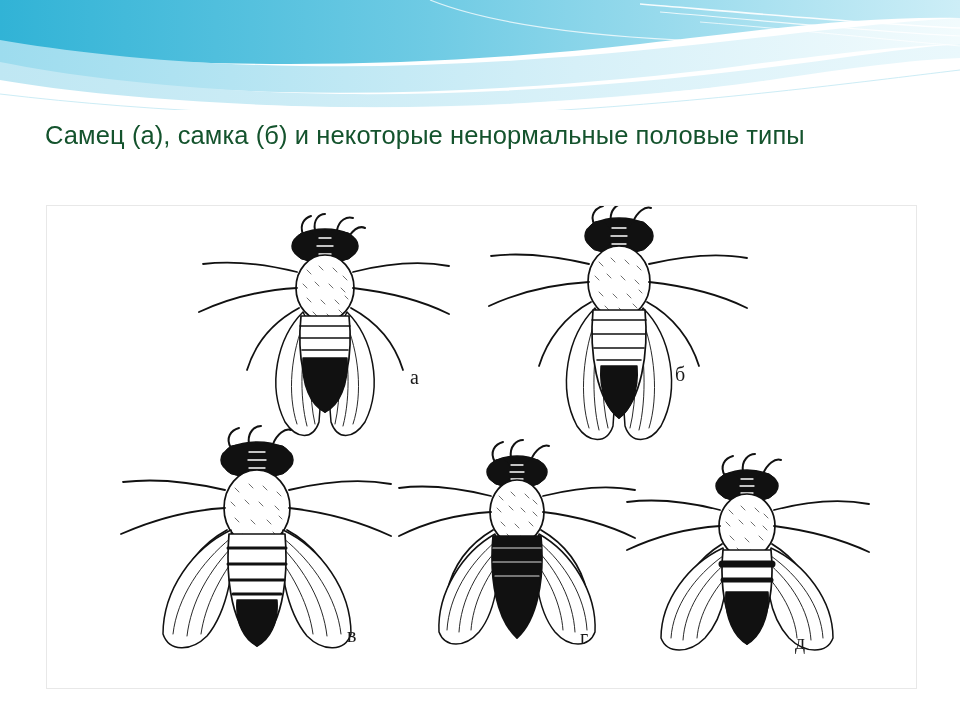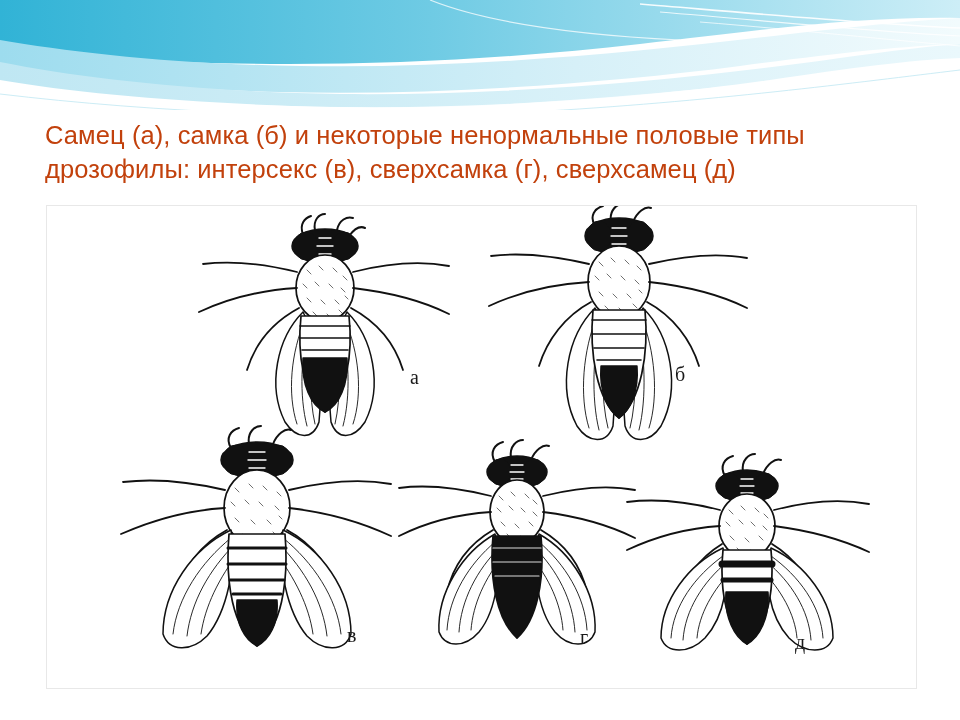--- a/index.html
+++ b/index.html
@@ -40,21 +40,21 @@
   .title-block {
     position: absolute;
     left: 45px;
     top: 118px;
     width: 880px;
   }
   .title-line {
     font-family: "Liberation Sans", sans-serif;
     font-size: 25.5px;
     line-height: 34px;
-    color: #c2410c;
+    color: #14532d;
     letter-spacing: 0.1px;
     white-space: nowrap;
   }
 
   
   .figure-frame {
     position: absolute;
     left: 46px;
     top: 205px;
     width: 869px;
@@ -119,21 +119,20 @@
       <path d="M660,12 C780,22 880,32 960,36" fill="none" stroke="#ffffff" stroke-width="1.2" opacity="0.8"></path>
       <path d="M700,22 C800,30 890,40 960,46" fill="none" stroke="#ffffff" stroke-width="1" opacity="0.7"></path>
       <path d="M0,84 C140,104 340,114 520,104 C700,94 850,72 960,60" fill="none" stroke="#ffffff" stroke-width="1.4" opacity="0.85"></path>
       <path d="M0,94 C150,112 350,122 530,112 C710,102 860,82 960,70" fill="none" stroke="#bfe7f3" stroke-width="1" opacity="0.8"></path>
       <path d="M430,0 C480,20 560,34 680,40" fill="none" stroke="#ffffff" stroke-width="1.2" opacity="0.75"></path>
     </svg>
   </div>
 
   <div class="title-block">
     <div class="title-line">Самец (а), самка (б) и некоторые ненормальные половые типы</div>
-    <div class="title-line">дрозофилы: интерсекс (в), сверхсамка (г), сверхсамец (д)</div>
   </div>
 
   <div class="figure-frame">
     <div class="figure-canvas">
       <svg width="869" height="482" viewBox="0 0 869 482" xmlns="http://www.w3.org/2000/svg" aria-hidden="true">
         <rect x="0" y="0" width="869" height="482" fill="#ffffff"></rect>
 
         <g stroke="#111111" fill="none" stroke-linecap="round" stroke-linejoin="round">
 
           <g id="fly-a" transform="translate(278,20)">

